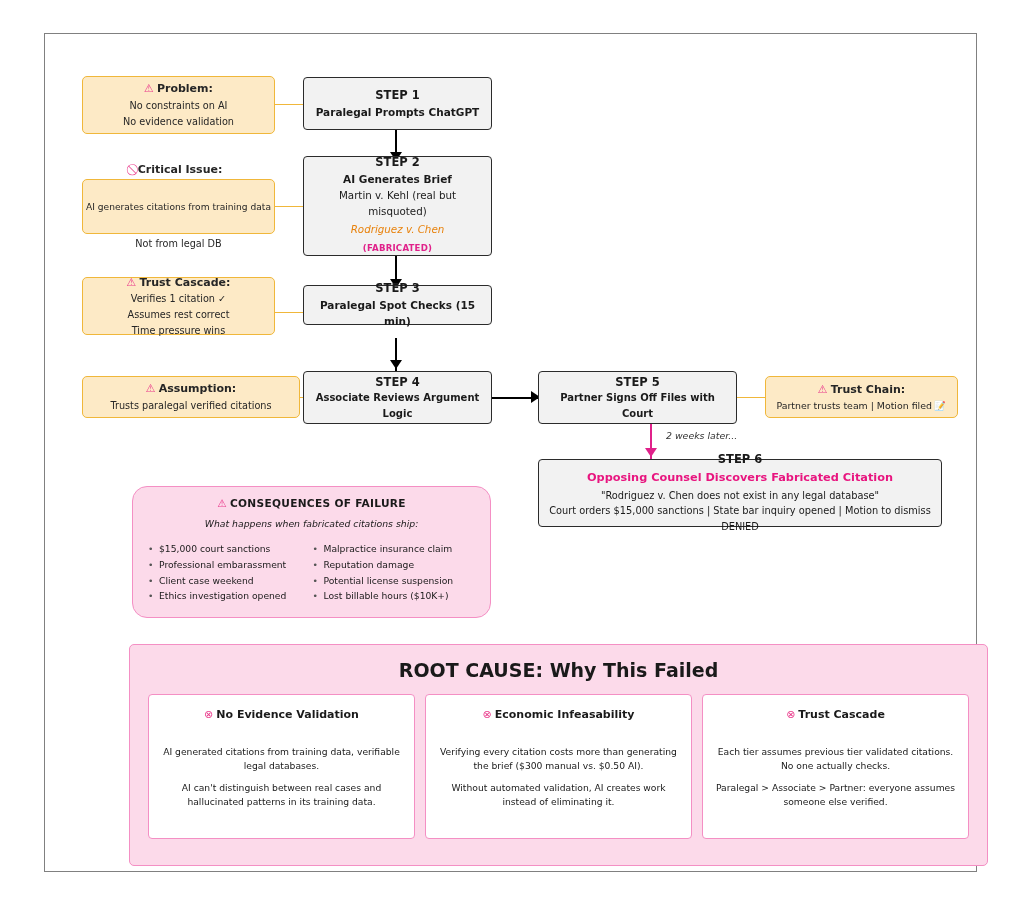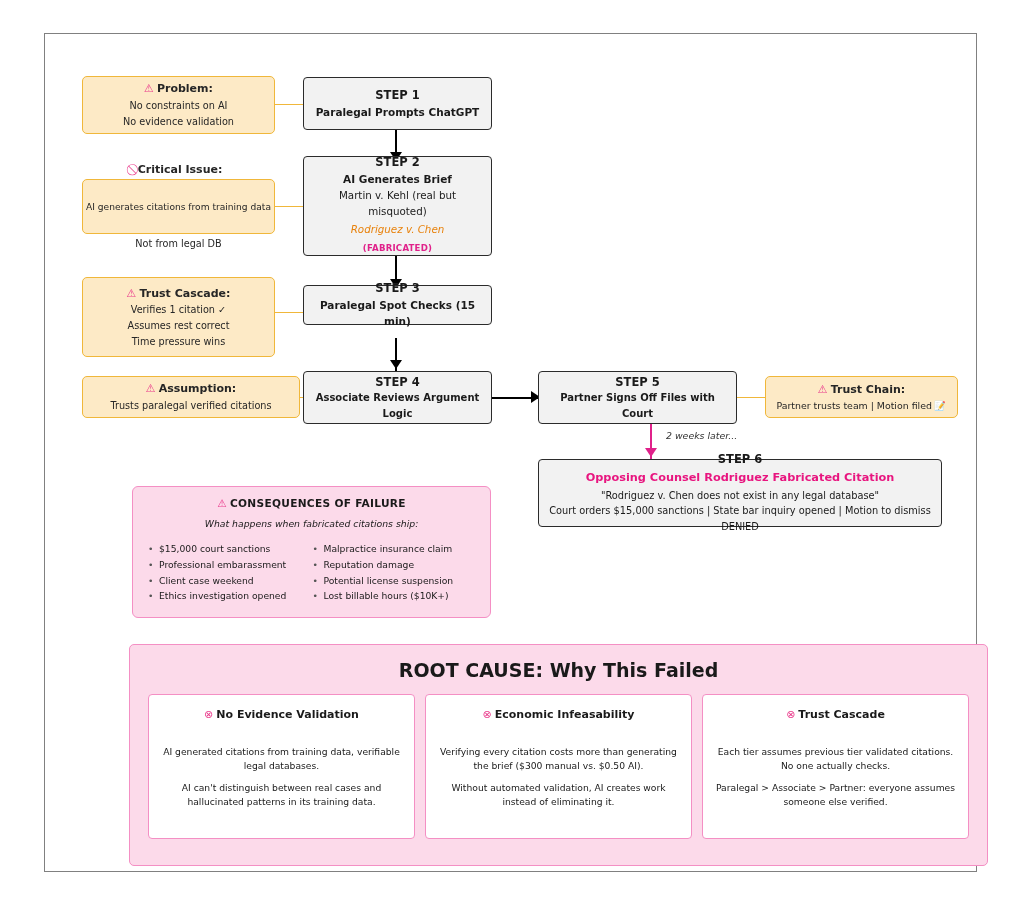--- a/index.html
+++ b/index.html
@@ -155,21 +155,21 @@
   
   #consequences {
     position: absolute;
     left: 87px;
     top: 452px;
     width: 359px;
     height: 132px;
     box-sizing: border-box;
     background: #fcdaea;
     border: 1.3px solid #f48fc4;
-    border-radius: 6px;
+    border-radius: 15px;
     padding: 10px 14px 8px 14px;
   }
   #consequences .cons-title {
     text-align: center;
     font-size: 10.6px;
     font-weight: bold;
     color: #1a1a1a;
     letter-spacing: .3px;
   }
   #consequences .cons-sub {
@@ -304,21 +304,21 @@
     </div>
 
     <div class="node step" style="left:258px; top:122px; width:189px; height:100px;">
       <div class="step-title">STEP 2</div>
       <div class="step-line">AI Generates Brief</div>
       <div class="step-sub">Martin v. Kehl (real but misquoted)</div>
       <div class="cite-fake">Rodriguez v. Chen</div>
       <div class="fab-tag">(FABRICATED)</div>
     </div>
 
-    <div class="node annot" style="left:37px; top:243px; width:193px; height:80px;">
+    <div class="node annot" style="left:37px; top:243px; width:193px; height:58px;">
       <div class="an-title">
         <span class="ico">⚠</span><span>Trust Cascade:</span>
       </div>
       <div class="an-line">Verifies 1 citation ✓</div>
       <div class="an-line">Assumes rest correct</div>
       <div class="an-line">Time pressure wins</div>
     </div>
 
     <div class="node step" style="left:258px; top:251px; width:189px; height:40px;">
       <div class="step-title">STEP 3</div>
@@ -344,21 +344,21 @@
 
     <div class="node annot" style="left:720px; top:342px; width:193px; height:42px;">
       <div class="an-title">
         <span class="ico">⚠</span><span>Trust Chain:</span>
       </div>
       <div class="an-line" style="font-size:9.4px;">Partner trusts team | Motion filed 📝</div>
     </div>
 
     <div class="node step" style="left:493px; top:425px; width:404px; height:68px;">
       <div class="step-title">STEP 6</div>
-      <div class="step-alert">Opposing Counsel Rodriguez Fabricated Citation</div>
+      <div class="step-alert">Opposing Counsel Discovers Fabricated Citation</div>
       <div class="step-sub" style="font-size:9.8px;">"Rodriguez v. Chen does not exist in any legal database"</div>
       <div class="step-sub" style="font-size:9.8px;">Court orders $15,000 sanctions | State bar inquiry opened | Motion to dismiss DENIED</div>
     </div>
 
     <div id="consequences">
       <div class="cons-title">
         <span class="ico">⚠</span><span>CONSEQUENCES OF FAILURE</span>
       </div>
       <div class="cons-sub">What happens when fabricated citations ship:</div>
       <div class="cons-cols">

